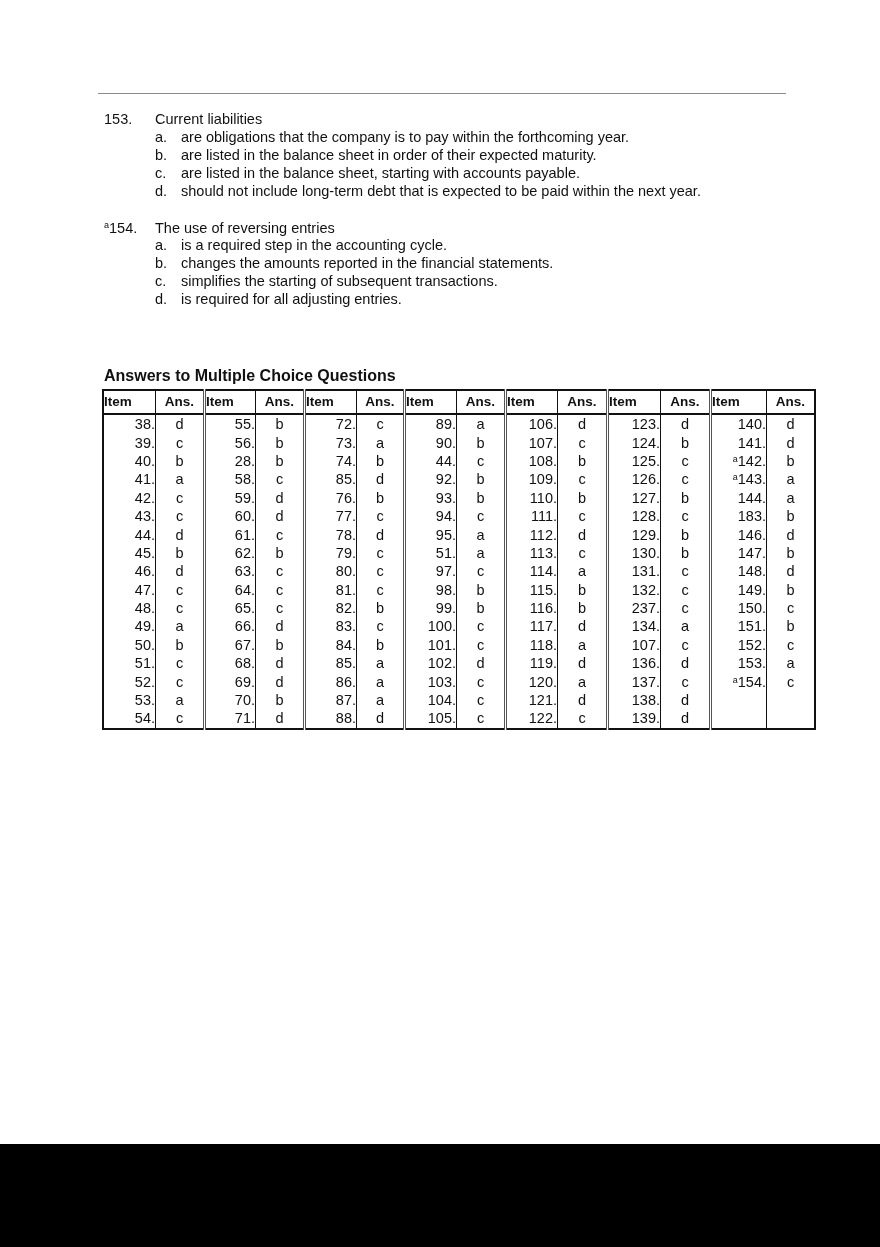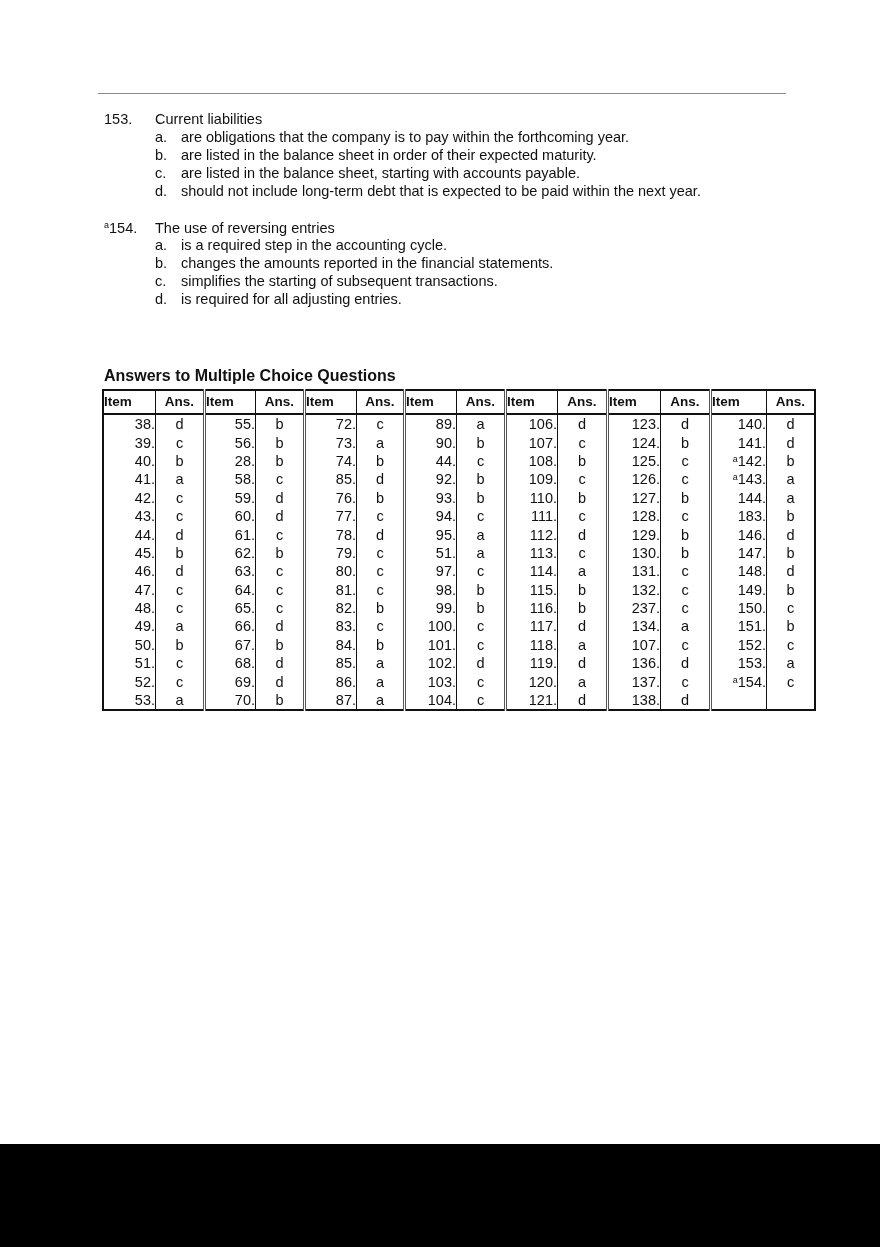--- a/index.html
+++ b/index.html
@@ -319,16 +319,32 @@
         <td class="ansc">a</td>
         <td class="item">104.</td>
         <td class="ansc">c</td>
         <td class="item">121.</td>
         <td class="ansc">d</td>
         <td class="item">138.</td>
         <td class="ansc">d</td>
         <td class="item"></td>
         <td class="ansc"></td>
       </tr>
+      <tr>
+        <td class="item">54.</td>
+        <td class="ansc">c</td>
+        <td class="item">71.</td>
+        <td class="ansc">d</td>
+        <td class="item">88.</td>
+        <td class="ansc">d</td>
+        <td class="item">105.</td>
+        <td class="ansc">c</td>
+        <td class="item">122.</td>
+        <td class="ansc">c</td>
+        <td class="item">139.</td>
+        <td class="ansc">d</td>
+        <td class="item"></td>
+        <td class="ansc"></td>
+      </tr>
     </tbody>
 </table>
 
 <div class="blackbar"></div>
 
 </body></html>

